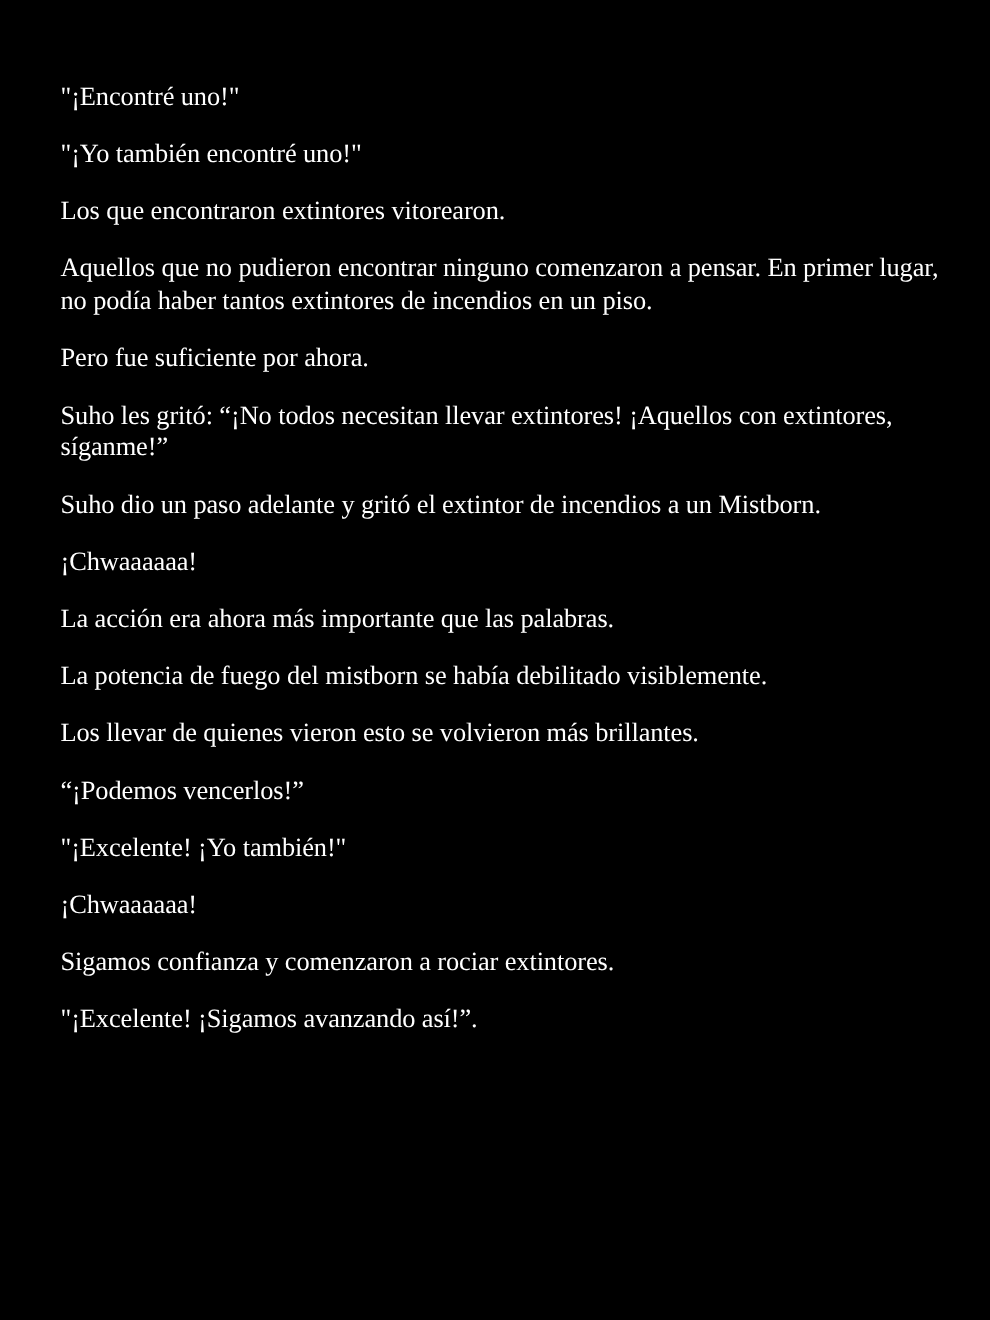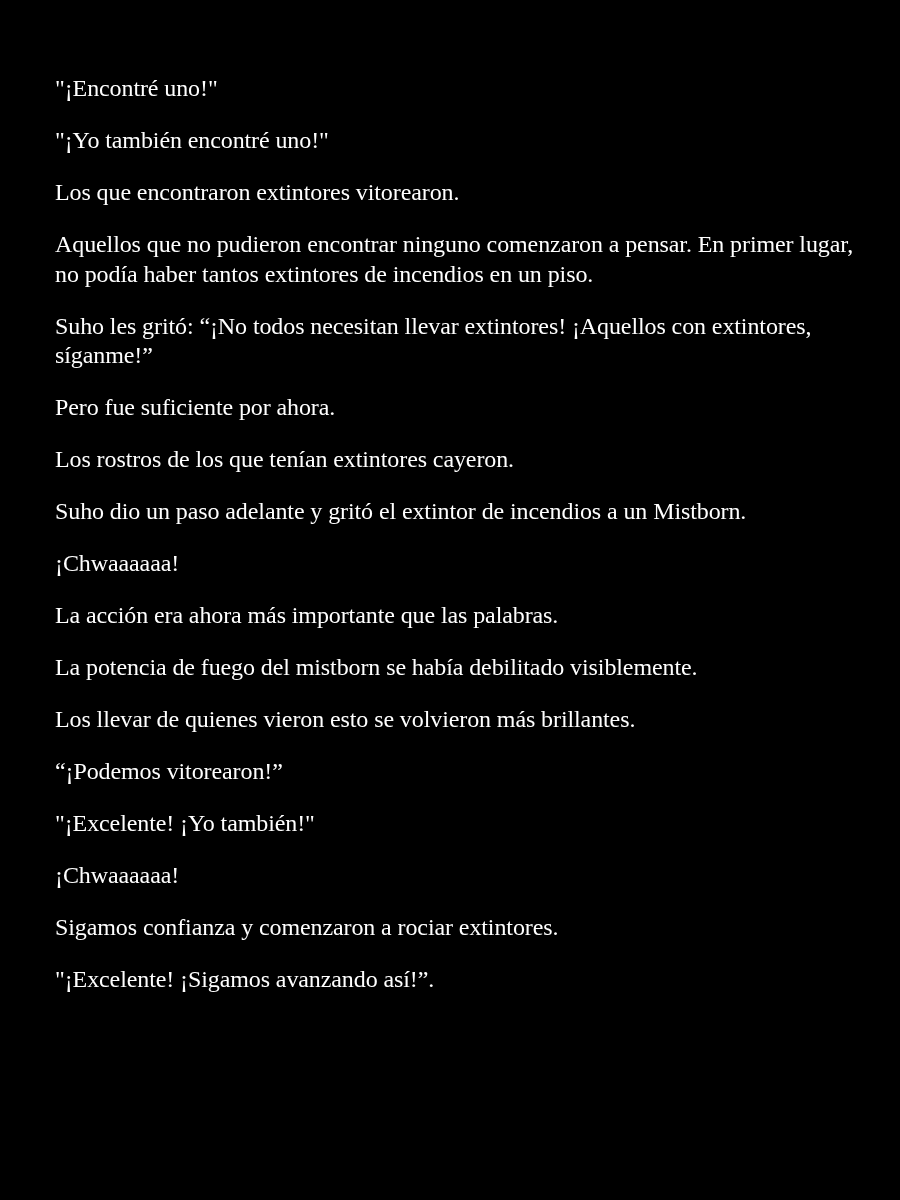--- a/index.html
+++ b/index.html
@@ -25,26 +25,25 @@
   }
 </style>
 </head>
 <body>
 
 <div class="page">
   <p class="para">"¡Encontré uno!"</p>
   <p class="para">"¡Yo también encontré uno!"</p>
   <p class="para">Los que encontraron extintores vitorearon.</p>
   <p class="para">Aquellos que no pudieron encontrar ninguno comenzaron a pensar. En primer lugar, no podía haber tantos extintores de incendios en un piso.</p>
+  <p class="para">Pero fue suficiente por ahora.</p>
   <p class="para">Suho les gritó: “¡No todos necesitan llevar extintores! ¡Aquellos con extintores, síganme!”</p>
-  <p class="para">Pero fue suficiente por ahora.</p>
-  <p class="para">Los rostros de los que tenían extintores cayeron.</p>
   <p class="para">Suho dio un paso adelante y gritó el extintor de incendios a un Mistborn.</p>
   <p class="para">¡Chwaaaaaa!</p>
   <p class="para">La acción era ahora más importante que las palabras.</p>
   <p class="para">La potencia de fuego del mistborn se había debilitado visiblemente.</p>
   <p class="para">Los llevar de quienes vieron esto se volvieron más brillantes.</p>
-  <p class="para">“¡Podemos vitorearon!”</p>
+  <p class="para">“¡Podemos vencerlos!”</p>
   <p class="para">"¡Excelente! ¡Yo también!"</p>
   <p class="para">¡Chwaaaaaa!</p>
   <p class="para">Sigamos confianza y comenzaron a rociar extintores.</p>
   <p class="para">"¡Excelente! ¡Sigamos avanzando así!”.</p>
 </div>
 
 </body></html>

